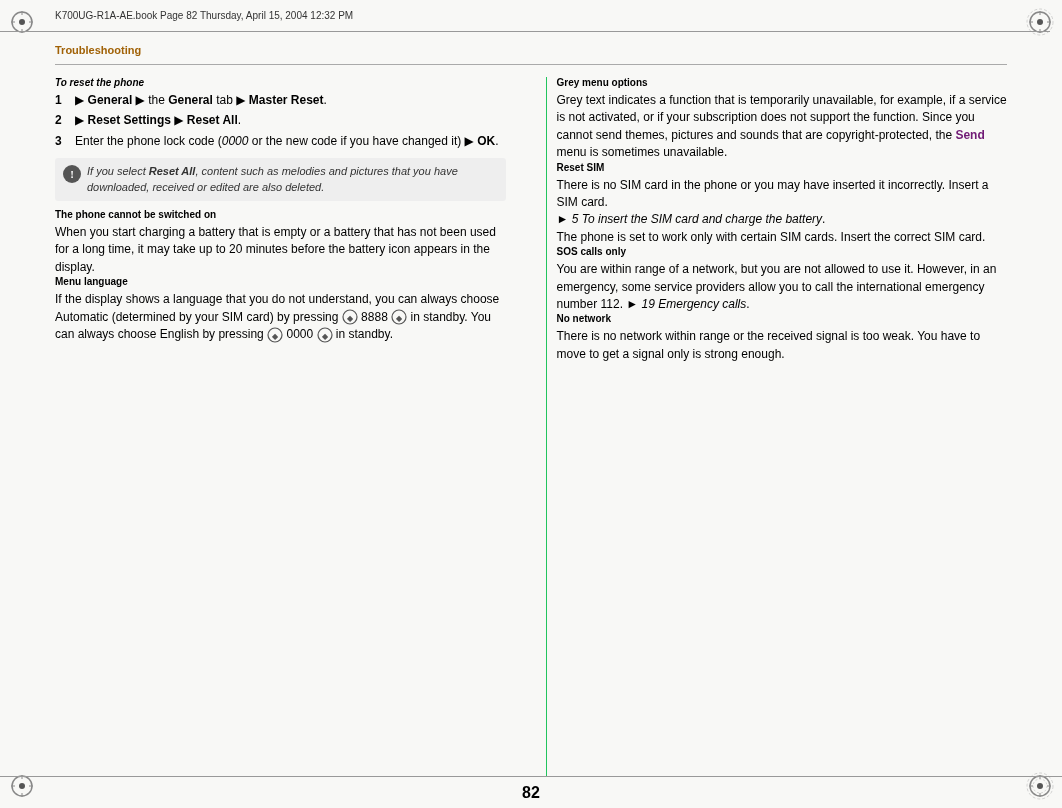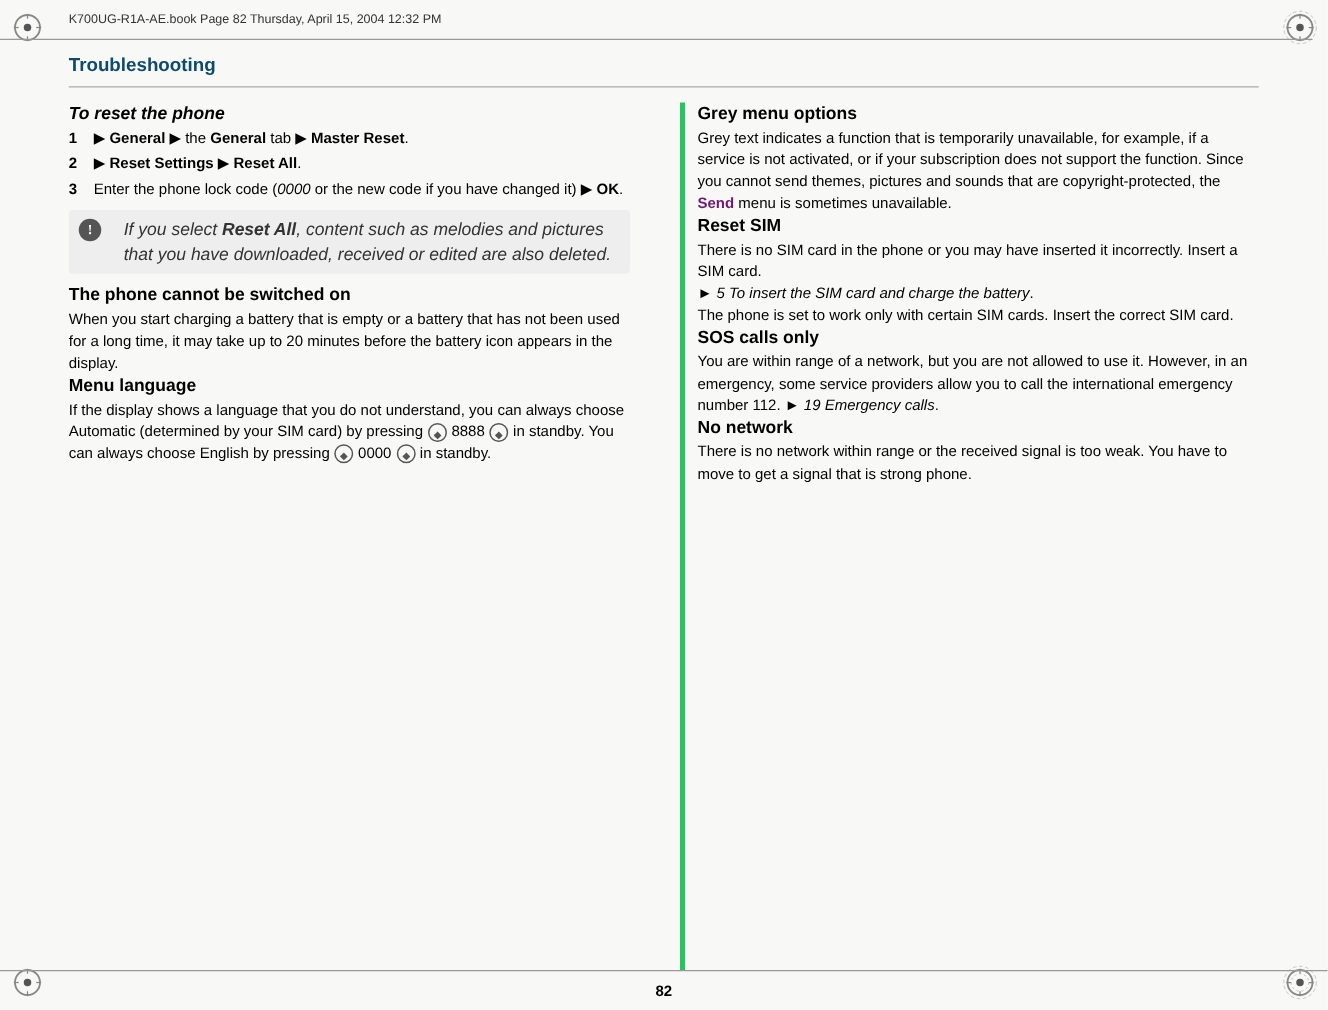--- a/index.html
+++ b/index.html
@@ -60,68 +60,68 @@
       border-top: 1px solid #999;
       display: flex;
       align-items: center;
       justify-content: center;
       font-size: 12px;
       font-family: Arial, sans-serif;
       color: #000;
     }
 
     .page-number {
-      font-size: 12px;
+      font-size: 16px;
       font-weight: bold;
     }
 
     
     .content-area {
       position: absolute;
       top: 32px;
       left: 55px;
       right: 55px;
       bottom: 32px;
       display: flex;
       flex-direction: column;
     }
 
     
     .section-title {
       font-family: Arial, sans-serif;
-      font-size: 15px;
-      font-weight: bold;
-      color: #0c4a6e;
+      font-size: 11px;
+      font-weight: bold;
+      color: #a16207;
       padding: 12px 0 8px 0;
       border-bottom: 1px solid #aaa;
       margin-bottom: 12px;
     }
 
     
     .two-col {
       display: flex;
       flex: 1;
       gap: 30px;
     }
 
     .col-left {
       flex: 1;
       padding-right: 10px;
     }
 
     .col-right {
       flex: 1;
       padding-left: 10px;
-      border-left: 4px solid #22c55e;
+      border-left: 1px solid #22c55e;
     }
 
     
     .topic-heading {
       font-family: Arial, sans-serif;
-      font-size: 14px;
+      font-size: 10px;
       font-weight: bold;
       color: #000;
       margin-top: 14px;
       margin-bottom: 4px;
     }
 
     .topic-heading:first-child {
       margin-top: 0;
     }
 
@@ -174,25 +174,24 @@
       align-items: center;
       justify-content: center;
       font-size: 11px;
       font-weight: bold;
       flex-shrink: 0;
       margin-top: 1px;
     }
 
     .note-text {
       font-family: Arial, sans-serif;
-      font-size: 14px;
+      font-size: 11px;
       font-style: italic;
       color: #333;
       line-height: 1.4;
-      margin-left: 12px;
     }
 
     
     .bold { font-weight: bold; }
   </style>
 </head>
 <body>
 
 <div class="page-wrapper">
 
@@ -351,21 +350,21 @@
         <div>
           <div class="topic-heading">SOS calls only</div>
           <div class="body-text">
             You are within range of a network, but you are not allowed to use it. However, in an emergency, some service providers allow you to call the international emergency number 112. ► <em>19 Emergency calls</em>.
           </div>
         </div>
 
         <div>
           <div class="topic-heading">No network</div>
           <div class="body-text">
-            There is no network within range or the received signal is too weak. You have to move to get a signal that is strong phone.
+            There is no network within range or the received signal is too weak. You have to move to get a signal only is strong enough.
           </div>
         </div>
 
       </div>
 
     </div>
 
   </div>
 
   <div class="bottom-bar">

